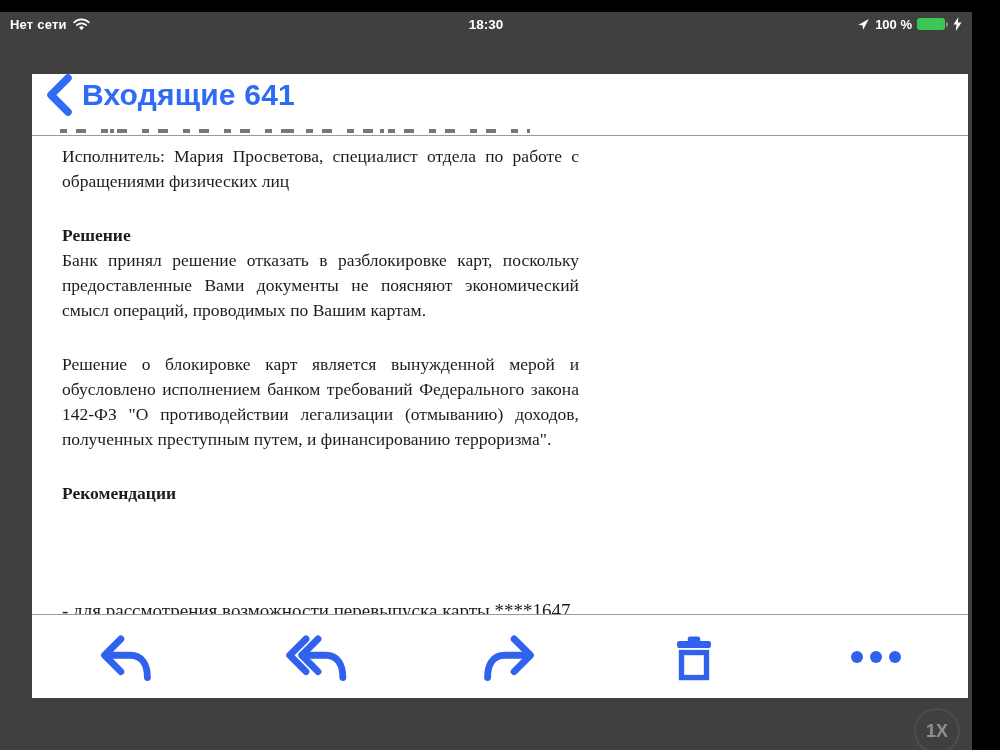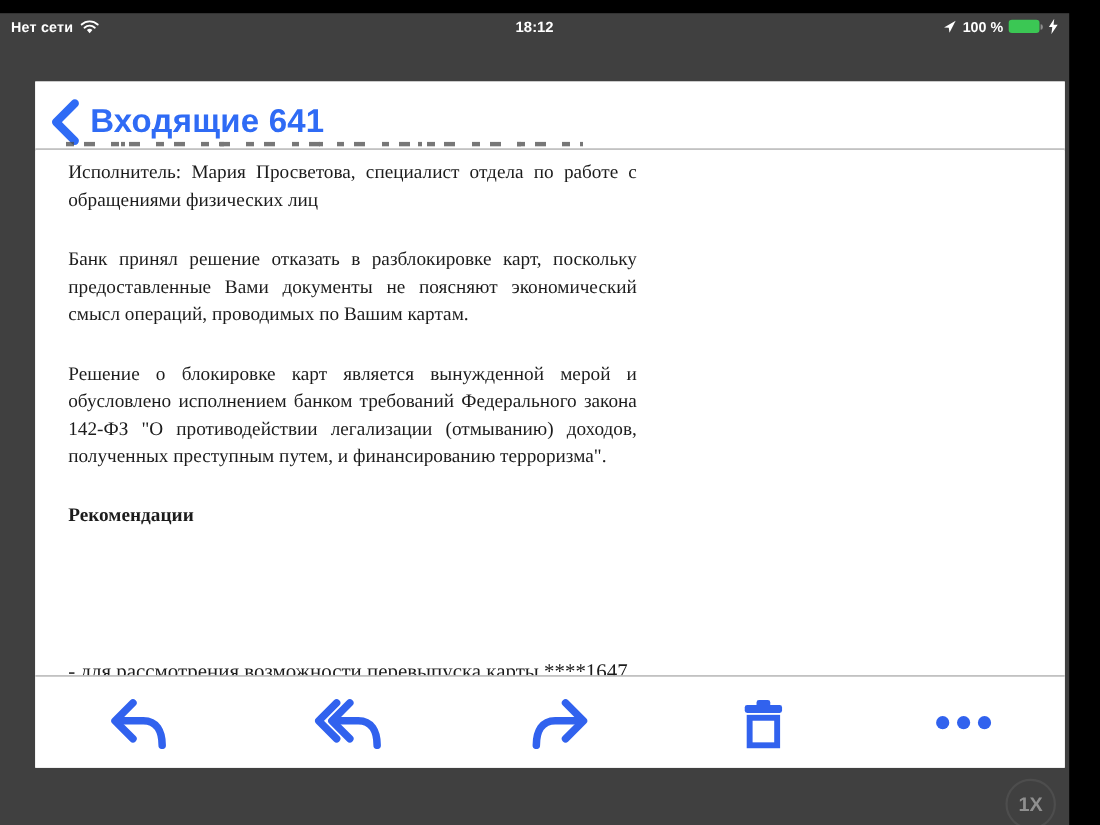--- a/index.html
+++ b/index.html
@@ -21,21 +21,21 @@
   
   .window {
     position:absolute; left:32px; top:62px; width:936px; height:624px;
     background:#fff; overflow:hidden;
   }
   .nav-bar {
     position:absolute; top:0; left:0; right:0; height:62px;
     background:#fff; border-bottom:1px solid #9b9b9b; z-index:3;
   }
   .back-button {
-    position:absolute; left:14px; top:16px; display:flex; align-items:center; gap:10px;
+    position:absolute; left:14px; top:0; display:flex; align-items:center; gap:10px;
     cursor:pointer; text-decoration:none;
   }
   .back-title { font-size:30px; font-weight:700; letter-spacing:.2px; }
   .clipped-frags {
     position:absolute; left:28px; bottom:2px; width:470px; height:4px; opacity:.75;
     background:
       repeating-linear-gradient(90deg,#4a4a4a 0 7px, transparent 7px 16px, #4a4a4a 16px 26px, transparent 26px 41px),
       repeating-linear-gradient(90deg, transparent 0 50px, #4a4a4a 50px 54px, transparent 54px 90px);
   }
 
@@ -79,21 +79,21 @@
 
   <div class="status-bar">
     <div class="sb-left">
       <span>Нет сети</span>
       <svg width="17" height="13" viewBox="0 0 17 13">
         <path d="M8.5 12.2 L11 9.3 a3.8 3.8 0 0 0 -5 0 Z" fill="#fff"></path>
         <path d="M3.8 7.2 a6.9 6.9 0 0 1 9.4 0" stroke="#fff" stroke-width="1.7" fill="none" stroke-linecap="round"></path>
         <path d="M1.2 4.3 a10.6 10.6 0 0 1 14.6 0" stroke="#fff" stroke-width="1.7" fill="none" stroke-linecap="round"></path>
       </svg>
     </div>
-    <div class="sb-time">18:12</div>
+    <div class="sb-time">18:30</div>
     <div class="sb-right">
       <svg width="13" height="13" viewBox="0 0 16 16">
         <path d="M1.5 8.6 L14.5 1.2 L7.6 14.6 L6.8 8.9 Z" fill="#fff"></path>
       </svg>
       <span>100 %</span>
       <span class="bat-wrap">
         <span class="battery-body" style="background:#3bc754;"></span>
         <span class="battery-tip"></span>
       </span>
       <svg width="9" height="14" viewBox="0 0 9 14">
@@ -113,20 +113,21 @@
       </a>
       <div class="clipped-frags"></div>
     </div>
 
     <div class="content">
       <div class="text-col">
         <p class="executor">Исполнитель: Мария Просветова, специалист отдела по работе с обращениями физических лиц</p>
 
 
         <div class="section">
+          <h3>Решение</h3>
           <p>Банк принял решение отказать в разблокировке карт, поскольку предоставленные Вами документы не поясняют экономический смысл операций, проводимых по Вашим картам.</p>
         </div>
 
         <div class="section">
           <p>Решение о блокировке карт является вынужденной мерой и обусловлено исполнением банком требований Федерального закона 142-ФЗ "О противодействии легализации (отмыванию) доходов, полученных преступным путем, и финансированию терроризма".</p>
         </div>
 
         <div class="section">
           <h3>Рекомендации</h3>
         </div>

